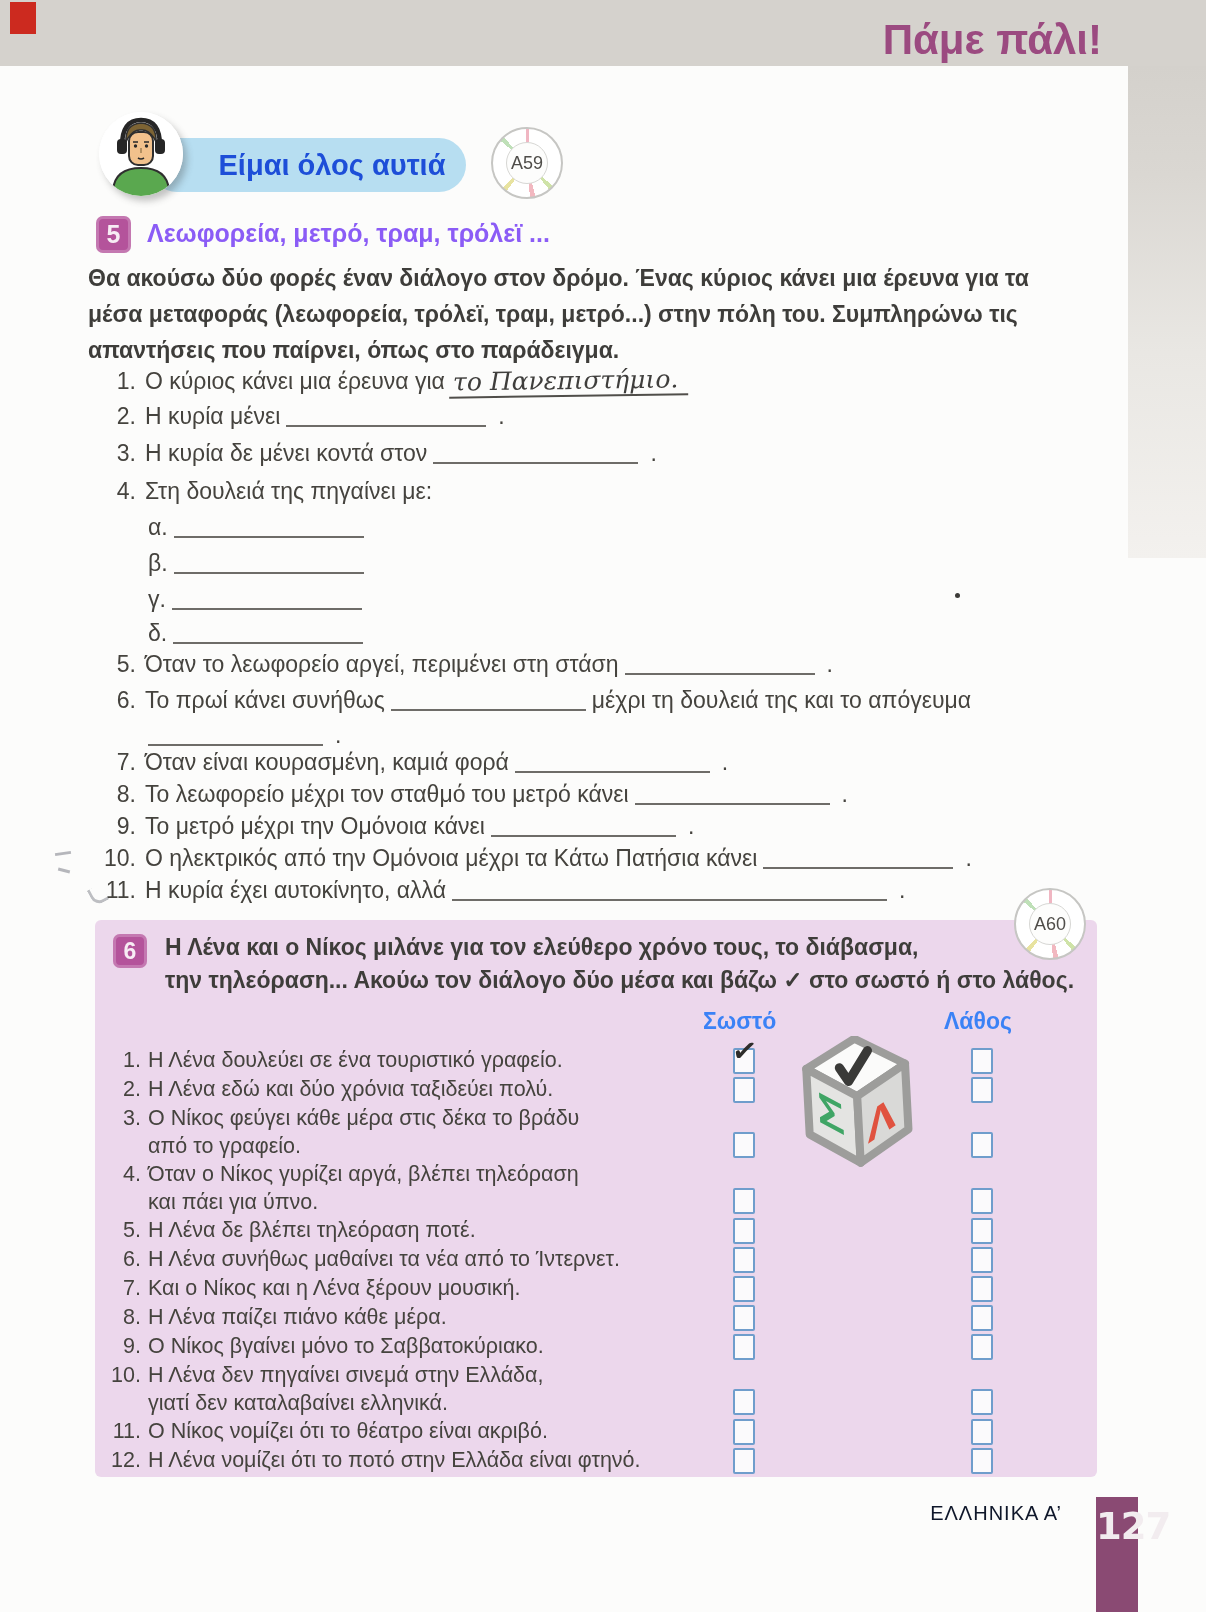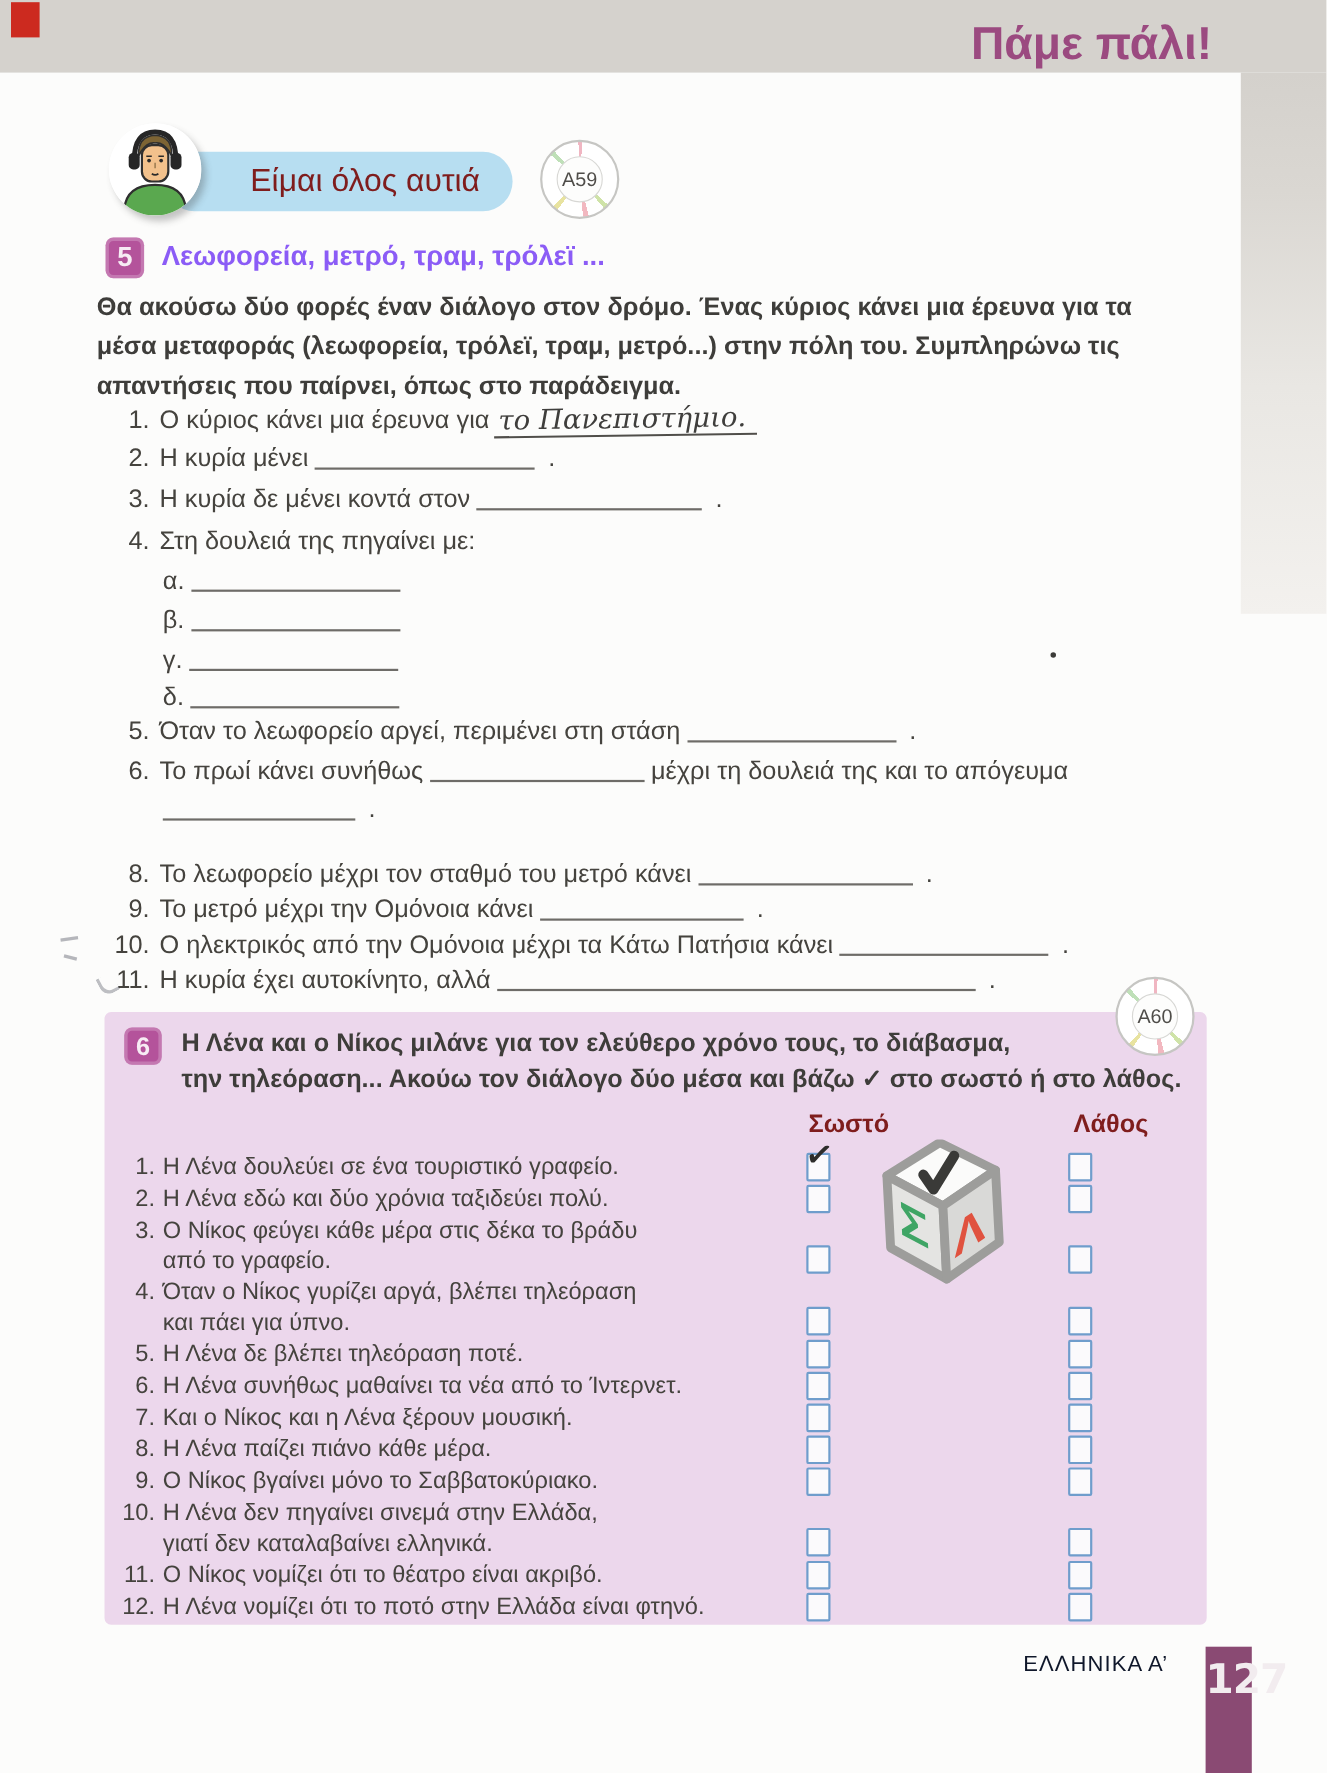--- a/index.html
+++ b/index.html
@@ -10,21 +10,21 @@
   
   .top-band{left:0;top:0;width:1206px;height:66px;background:#d5d2cd;}
   .corner-mark{left:10px;top:2px;width:26px;height:32px;background:#cc2a1f;}
   .page-title{top:16px;right:104px;font-size:42px;font-weight:bold;color:#9b4a80;}
   .right-strip{left:1128px;top:66px;width:78px;height:492px;
     background:linear-gradient(180deg,#d4d1cc 0%,#dad7d2 22%,#e9e7e3 58%,#f3f1ee 100%);}
 
   
   .banner-pill{left:150px;top:138px;width:316px;height:54px;background:#b7def1;border-radius:28px;
     display:flex;align-items:center;justify-content:center;padding-left:48px;box-sizing:border-box;}
-  .banner-label{font-size:29px;font-weight:normal;color:#7f1d1d;text-align:right;}
+  .banner-label{font-size:29px;font-weight:bold;color:#1d4ed8;text-align:right;}
   .avatar{left:99px;top:112px;width:84px;height:84px;border-radius:50%;background:#fff;
     box-shadow:4px 5px 7px rgba(60,60,60,.3);z-index:2;}
   .cd{width:72px;height:72px;border-radius:50%;border:2px solid #c6c6c3;box-sizing:border-box;
     background:conic-gradient(from -6deg,#ffffff 0deg 4deg,#f0b6c2 4deg 10deg,#ffffff 10deg 138deg,
       #cfe3a8 138deg 146deg,#ffffff 146deg 172deg,#f2b8c0 172deg 181deg,#ffffff 181deg 222deg,
       #e8e3a0 222deg 230deg,#ffffff 230deg 316deg,#bfe0b8 316deg 324deg,#ffffff 324deg 360deg);}
   .cd .hub{position:absolute;inset:13px;background:#fdfdfc;border:1px solid #d7d7d4;border-radius:50%;
     display:flex;align-items:center;justify-content:center;font-size:18px;color:#4f4d49;}
   .cd-a59{left:491px;top:127px;}
   .cd-a60{left:1014px;top:888px;z-index:3;}
@@ -44,21 +44,21 @@
   .blank{display:inline-block;border-bottom:2px solid #6e6c68;height:20px;vertical-align:-3px;margin:0 6px;}
   .dot-end{margin-left:6px;}
   .hand{font-family:"DejaVu Serif",serif;font-style:italic;font-size:25px;color:#3f3e3c;
     border-bottom:2px solid #504e4a;padding:0 10px 0 4px;display:inline-block;transform:rotate(-0.8deg);margin-left:4px;}
 
   
   .ex6-box{left:95px;top:920px;width:1002px;height:557px;background:#ecd7ec;border-radius:6px;}
   .badge6{left:113px;top:934px;width:34px;height:34px;font-size:23px;}
   .ex6-title{left:165px;top:931px;width:910px;font-size:23px;line-height:33px;font-weight:bold;color:#3e3d3a;}
   .ex6-title span{display:block;}
-  .col-head{position:absolute;top:1008px;font-size:23px;font-weight:bold;color:#7f1d1d;margin-left:32px;}
+  .col-head{position:absolute;top:1008px;font-size:23px;font-weight:bold;color:#3b82f6;}
   .col-true{left:703px;}
   .col-false{left:944px;}
   .items{position:absolute;left:110px;top:1046px;width:972px;font-size:21.5px;line-height:28px;color:#45433e;}
   .row{display:grid;grid-template-columns:38px 561px 70px 168px 70px;height:29px;}
   .row.dbl{height:56px;}
   .row .inum{text-align:right;padding-right:7px;}
   .cb{width:22px;height:26px;border:2.5px solid #6f9dcc;background:#fbfafc;border-radius:2px;
     justify-self:center;align-self:center;position:relative;box-sizing:border-box;}
   .row.dbl .cb{align-self:end;margin-bottom:2px;}
   .hand-check{position:absolute;top:-14px;left:-3px;font-size:30px;font-weight:bold;color:#2e2d2b;
@@ -150,20 +150,23 @@
   </div>
   <div class="q" style="top:651px">
     <span class="qnum">5.</span><span>Όταν το λεωφορείο αργεί, περιμένει στη στάση</span><span class="blank" style="width:190px"></span><span class="dot-end">.</span>
   </div>
   <div class="q" style="top:687px">
     <span class="qnum">6.</span><span>Το πρωί κάνει συνήθως</span><span class="blank" style="width:195px"></span><span>μέχρι τη δουλειά της και το απόγευμα</span>
   </div>
   <div class="q sub" style="top:722px">
     <span class="blank" style="width:175px;margin-left:0"></span><span class="dot-end">.</span>
   </div>
+  <div class="q" style="top:749px">
+    <span class="qnum">7.</span><span>Όταν είναι κουρασμένη, καμιά φορά</span><span class="blank" style="width:195px"></span><span class="dot-end">.</span>
+  </div>
   <div class="q" style="top:781px">
     <span class="qnum">8.</span><span>Το λεωφορείο μέχρι τον σταθμό του μετρό κάνει</span><span class="blank" style="width:195px"></span><span class="dot-end">.</span>
   </div>
   <div class="q" style="top:813px">
     <span class="qnum">9.</span><span>Το μετρό μέχρι την Ομόνοια κάνει</span><span class="blank" style="width:185px"></span><span class="dot-end">.</span>
   </div>
   <div class="q" style="top:845px">
     <span class="qnum">10.</span><span>Ο ηλεκτρικός από την Ομόνοια μέχρι τα Κάτω Πατήσια κάνει</span><span class="blank" style="width:190px"></span><span class="dot-end">.</span>
   </div>
   <div class="q" style="top:877px">

